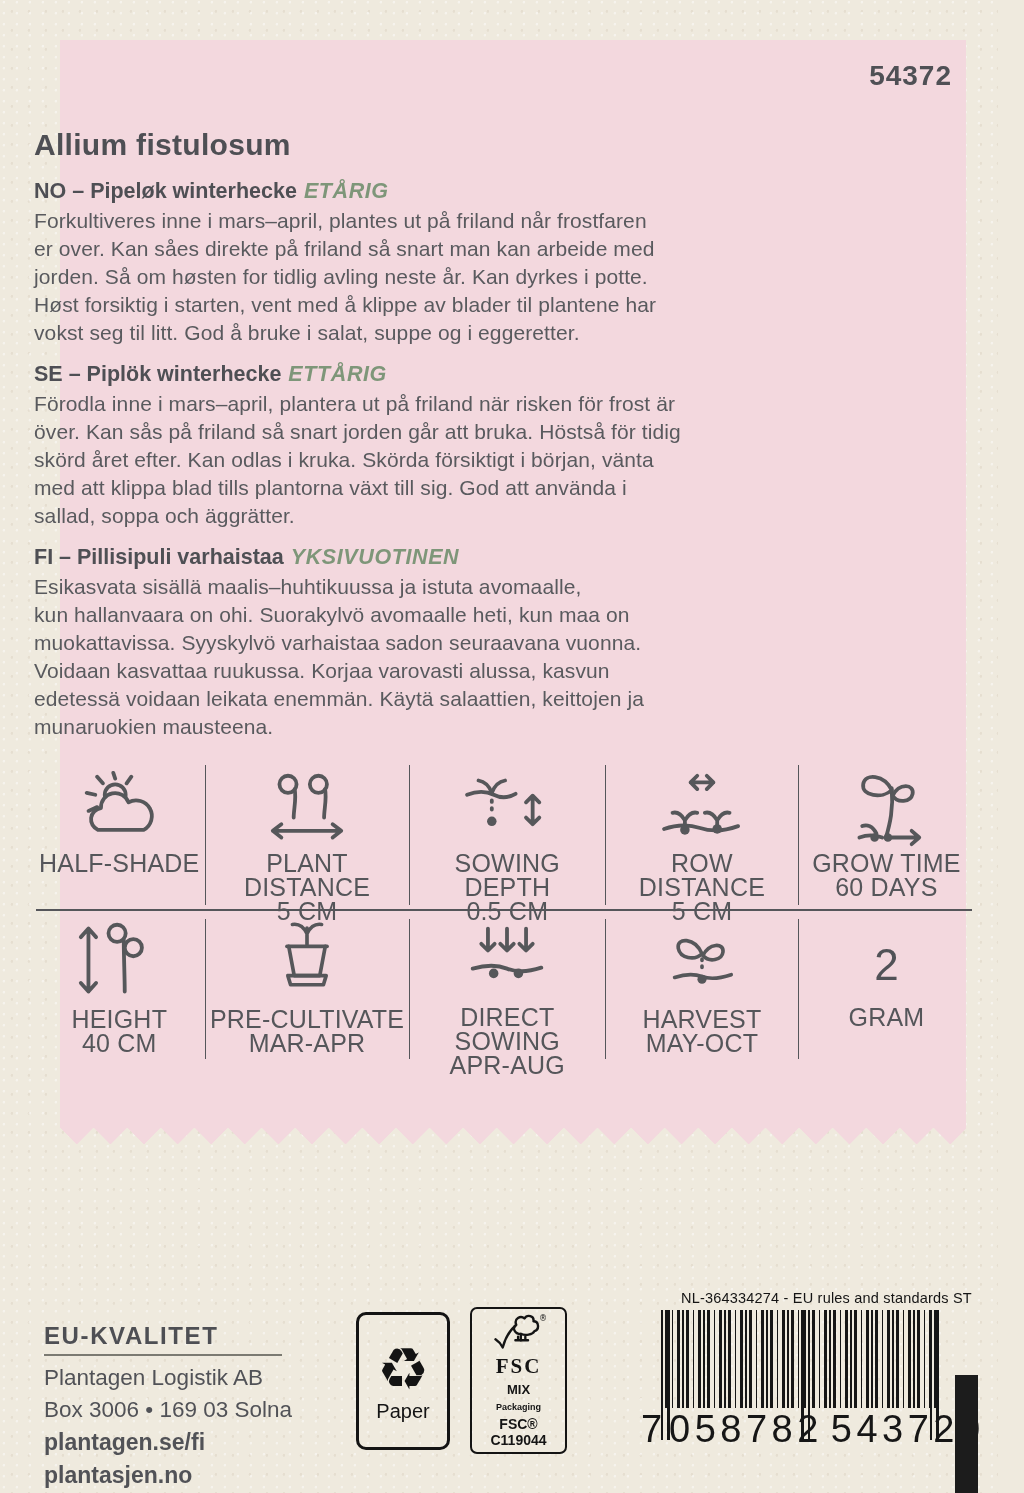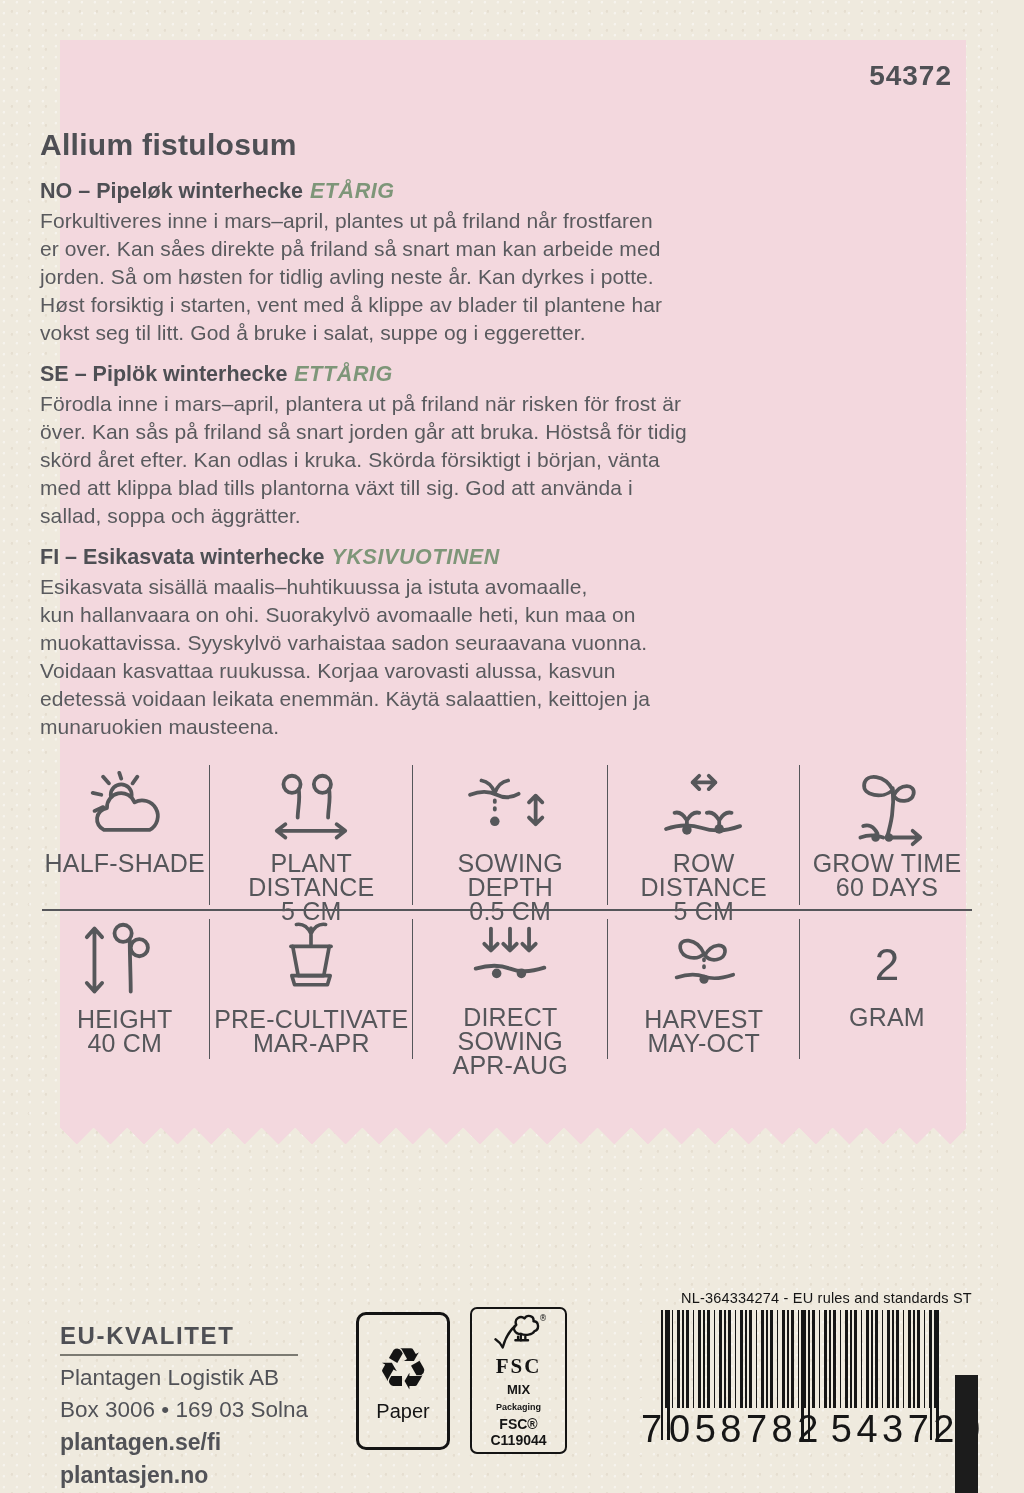--- a/index.html
+++ b/index.html
@@ -23,21 +23,21 @@
   }
   .card-zigzag {
     position:absolute; left:60px; top:1125px; width:906px; height:19px;
     background: conic-gradient(from -45deg at 50% 100%, #f3d8de 0 90deg, rgba(243,216,222,0) 90deg);
     background-size: 33.6px 19px; background-repeat: repeat-x;
   }
   .code {
     position:absolute; top:60px; right:46px;
     font-size:28px; font-weight:bold; color:#4f5055; letter-spacing:1px;
   }
-  .card-content { position:absolute; left:40px; right:24px; top:128px; }
+  .card-content { position:absolute; left:34px; right:24px; top:128px; }
   h1.title {
     font-size:30px; font-weight:bold; color:#4e4f54;
     letter-spacing:.3px; margin:0 0 16px 0;
   }
   .lang-section h3 {
     font-size:21.5px; line-height:27px; font-weight:bold; color:#4e4f54;
     margin:0 0 2px 0;
   }
   .lang-section h3 .annual {
     color:#7e9679; font-style:italic; font-weight:bold;
@@ -58,21 +58,21 @@
   .icon-box { flex:1; display:flex; align-items:flex-end; justify-content:center; padding-bottom:4px; }
   .icon-box svg { display:block; }
   .ic { stroke:#56575a; stroke-width:4; fill:none; stroke-linecap:round; stroke-linejoin:round; }
   .ic-fill { fill:#56575a; stroke:none; }
   .ic-mask { fill:#f3d8de; }
   .spec-label { height:52px; text-align:center; font-size:25px; line-height:24px;
     color:#55565a; letter-spacing:.2px; width:100%; }
   .row-divider { border:none; border-top:2.2px solid #55565a; margin:4px 2px 8px 2px; }
   .big-two { font-size:44px; color:#515257; line-height:1; padding-bottom:14px; }
   
-  .footer-left { position:absolute; left:60px; top:1322px; color:#515257; }
+  .footer-left { position:absolute; left:44px; top:1322px; color:#515257; }
   .footer-left .eu { font-size:24px; font-weight:bold; letter-spacing:1.6px; color:#4e4f54; }
   .footer-left .rule { width:238px; border-top:2px solid #7b7a72; margin:4px 0 6px 0; }
   .footer-left .line { font-size:22.5px; line-height:32px; }
   .footer-left .site { font-size:23px; font-weight:bold; line-height:33px; }
   .badge-paper {
     position:absolute; left:356px; top:1312px; width:94px; height:138px;
     border:3px solid #141414; border-radius:10px;
     display:flex; flex-direction:column; align-items:center; justify-content:center;
   }
   .recycle-glyph { font-family:"DejaVu Sans", sans-serif; font-size:58px; line-height:1; color:#141414; }
@@ -134,21 +134,21 @@
     <section class="lang-section">
       <h3><span>SE – Piplök winterhecke</span><span class="annual">ETTÅRIG</span></h3>
       <p>Förodla inne i mars–april, plantera ut på friland när risken för frost är
 över. Kan sås på friland så snart jorden går att bruka. Höstså för tidig
 skörd året efter. Kan odlas i kruka. Skörda försiktigt i början, vänta
 med att klippa blad tills plantorna växt till sig. God att använda i
 sallad, soppa och äggrätter.</p>
     </section>
 
     <section class="lang-section">
-      <h3><span>FI – Esikasvata winterhecke</span><span class="annual">YKSIVUOTINEN</span></h3>
+      <h3><span>FI – Pillisipuli varhaistaa</span><span class="annual">YKSIVUOTINEN</span></h3>
       <p>Esikasvata sisällä maalis–huhtikuussa ja istuta avomaalle,
 kun hallanvaara on ohi. Suorakylvö avomaalle heti, kun maa on
 muokattavissa. Syyskylvö varhaistaa sadon seuraavana vuonna.
 Voidaan kasvattaa ruukussa. Korjaa varovasti alussa, kasvun
 edetessä voidaan leikata enemmän. Käytä salaattien, keittojen ja
 munaruokien mausteena.</p>
     </section>
 
     <div class="spec-grid">
       <div class="spec-row">

